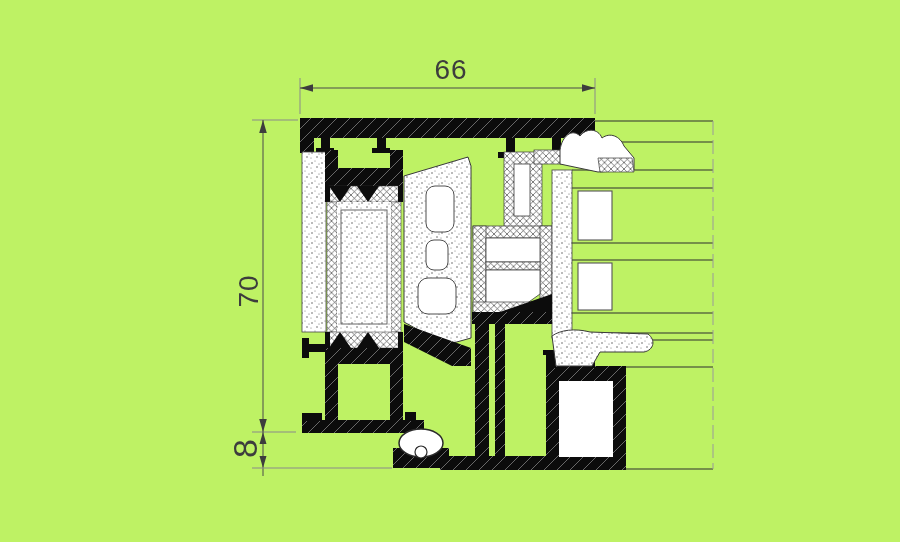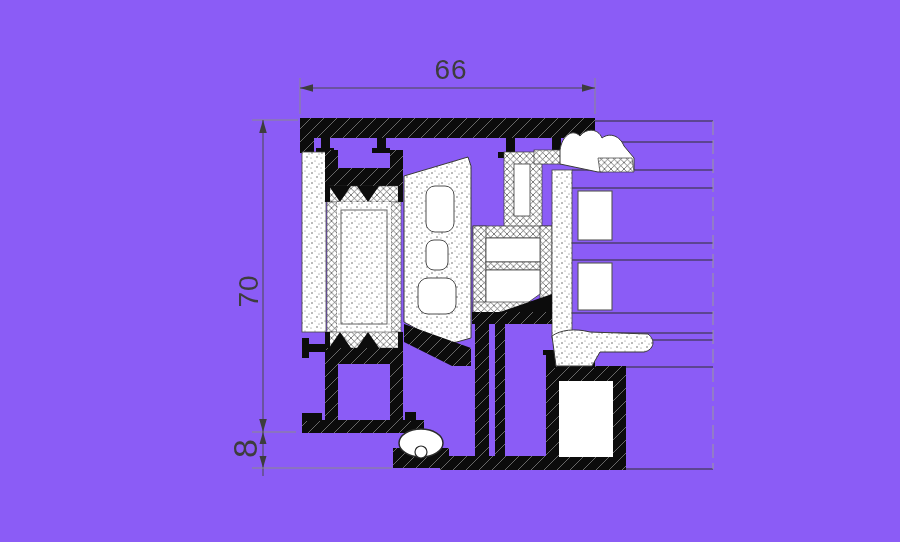--- a/index.html
+++ b/index.html
@@ -1,19 +1,19 @@
 <!DOCTYPE html>
 <html><head>
 <meta charset="utf-8">
 <style>
   html,body{margin:0;padding:0;background:#ffffff;}
   .canvas{
     position:relative;
     width:900px;height:542px;
-    background:#8b5cf6;
+    background:#bef264;
     overflow:hidden;
     font-family:"Liberation Sans",sans-serif;
   }
   svg{display:block;}
   text{font-family:"Liberation Sans",sans-serif;}
   .dim-text{font-weight:400;letter-spacing:1px;}
 </style>
 </head>
 <body>
 

